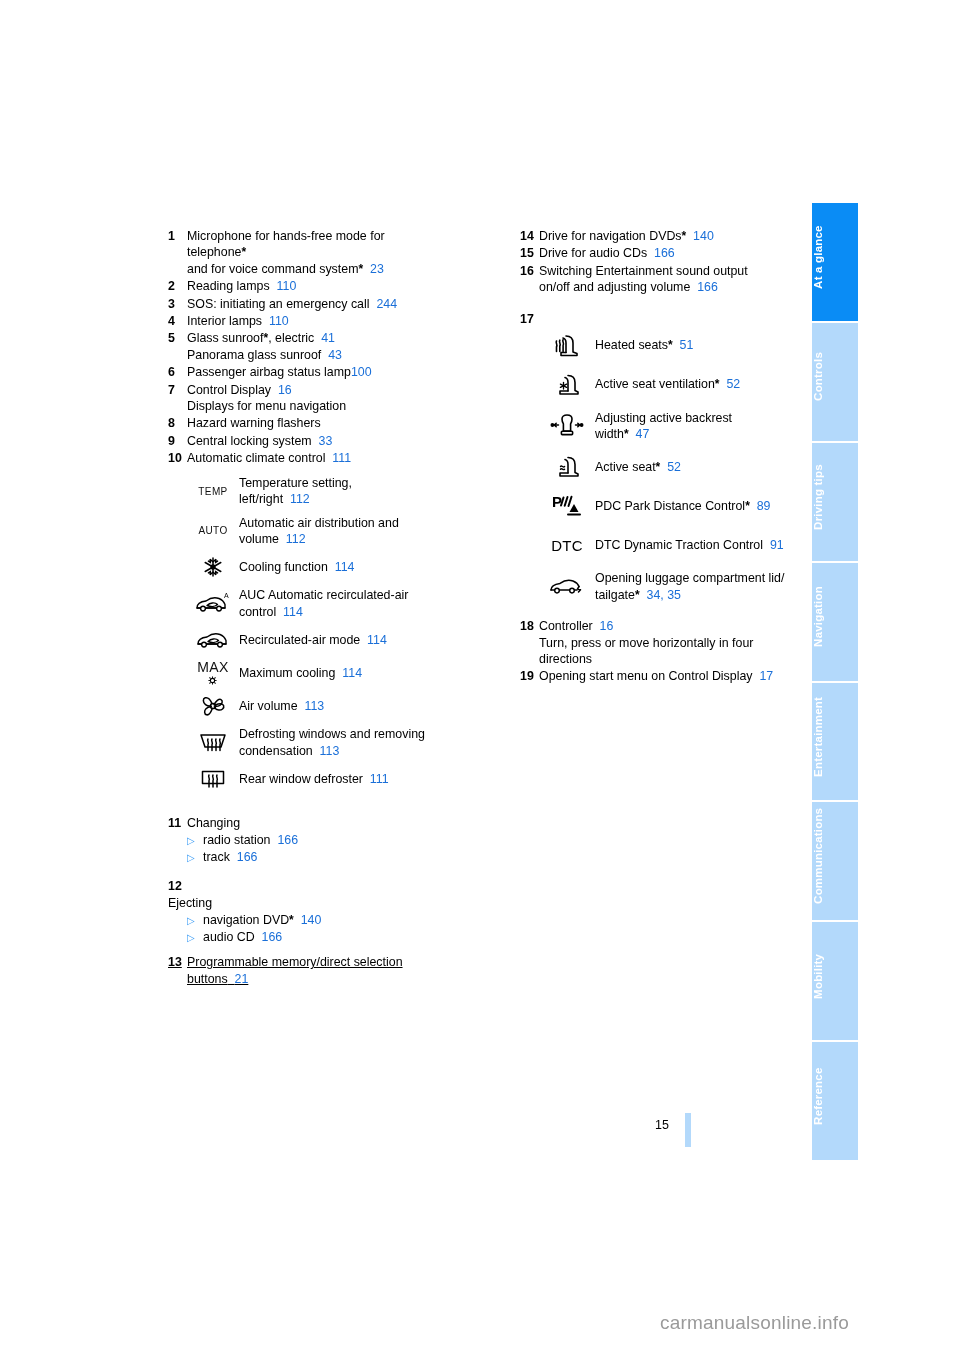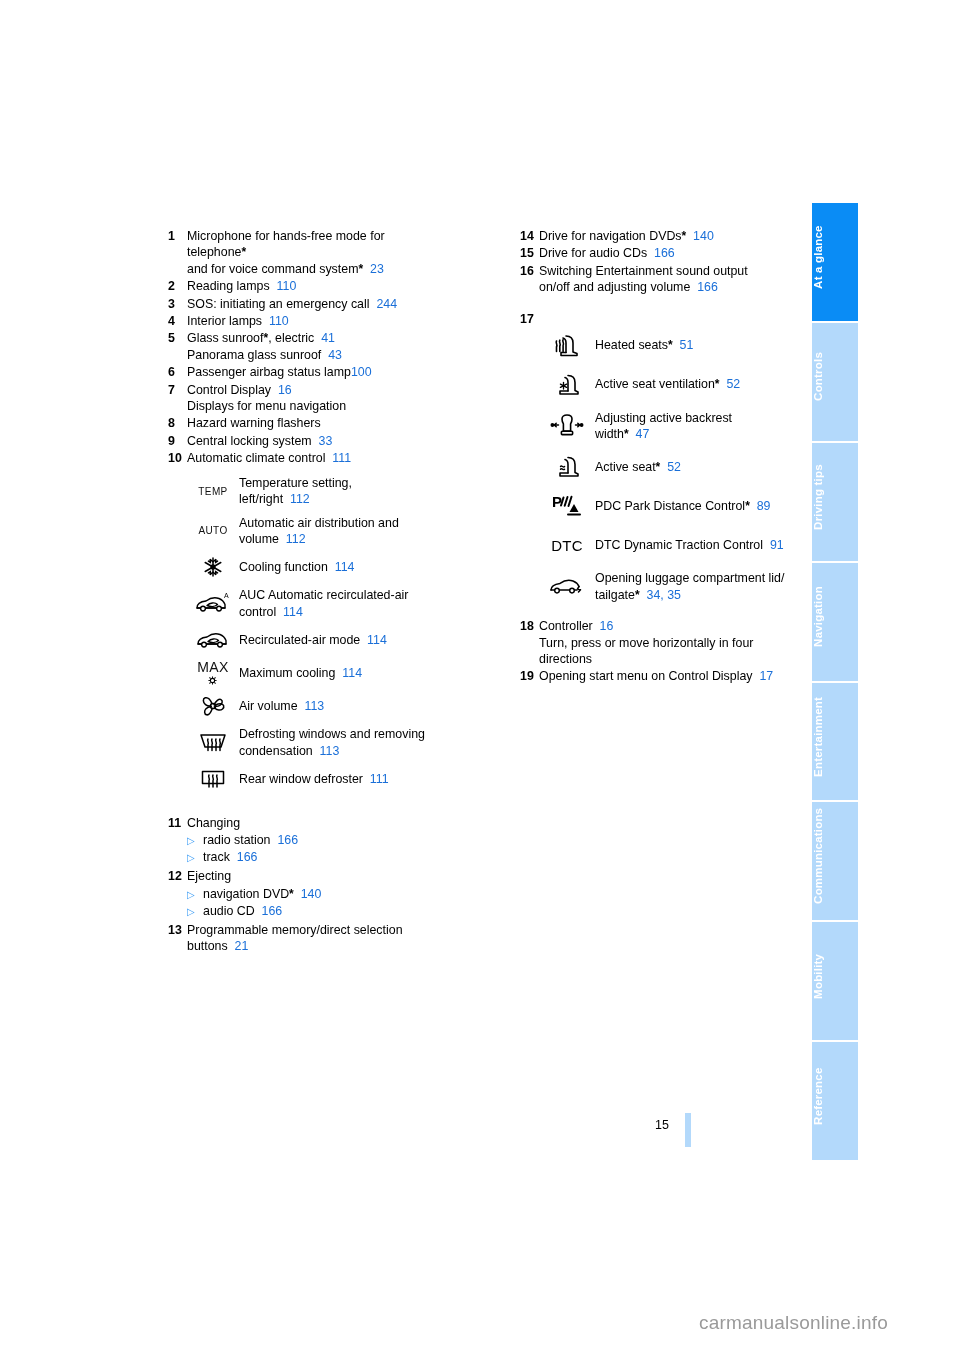--- a/index.html
+++ b/index.html
@@ -128,21 +128,21 @@
     font-size: 12.5px; color: #000;
   }
   .pagemark {
     position: absolute;
     left: 685px; top: 1113px;
     width: 6px; height: 34px;
     background: #b3d9fb;
   }
   .watermark {
     position: absolute;
-    left: 699px; top: 1312px;
+    left: 660px; top: 1312px;
     font-size: 19px; color: #9a9a9a;
     letter-spacing: 0.2px;
   }
 
   svg { display: block; }
 </style>
 </head>
 <body>
 
 <div class="page">
@@ -398,34 +398,34 @@
     </div>
     <div class="bullet-row">
       <span class="tri">▷</span>
       <span>radio station</span>&nbsp;&nbsp;<span class="pg">166</span>
     </div>
     <div class="bullet-row">
       <span class="tri">▷</span>
       <span>track</span>&nbsp;&nbsp;<span class="pg">166</span>
     </div>
 
-    <div class="item" style="margin-top:2px;">
+    <div class="item" style="margin-top:12px;flex-direction:column;">
       <div class="num">12</div>
       <div class="txt">Ejecting</div>
     </div>
     <div class="bullet-row">
       <span class="tri">▷</span>
       <span>navigation DVD</span><span class="star">*</span>&nbsp;&nbsp;<span class="pg">140</span>
     </div>
     <div class="bullet-row">
       <span class="tri">▷</span>
       <span>audio CD</span>&nbsp;&nbsp;<span class="pg">166</span>
     </div>
 
-    <div class="item" style="margin-top:2px;">
+    <div class="item" style="margin-top:8px;text-decoration:underline;">
       <div class="num">13</div>
       <div class="txt">
         <span>Programmable memory/direct selection</span><br>
         <span>buttons</span>&nbsp;&nbsp;<span class="pg">21</span>
       </div>
     </div>
   </div>
 
   <div class="col-right">
 

